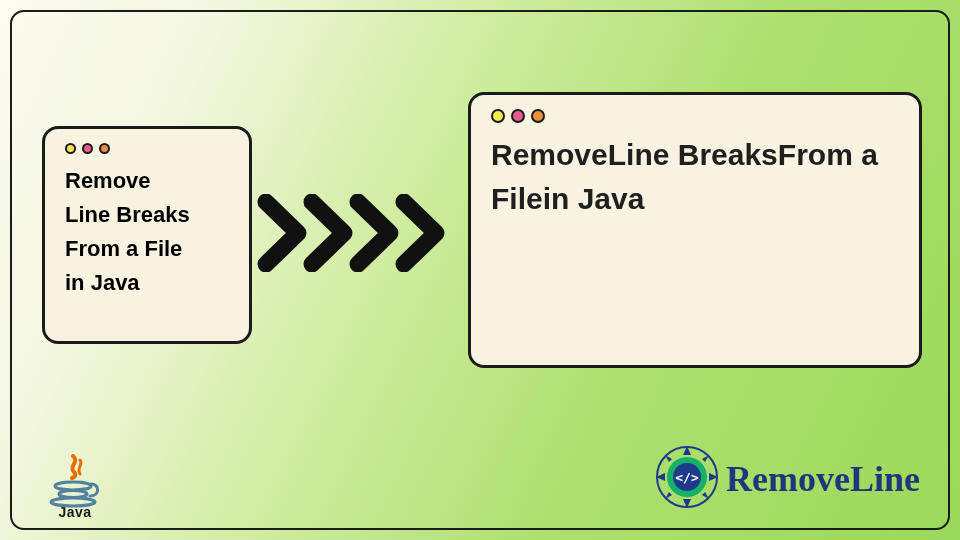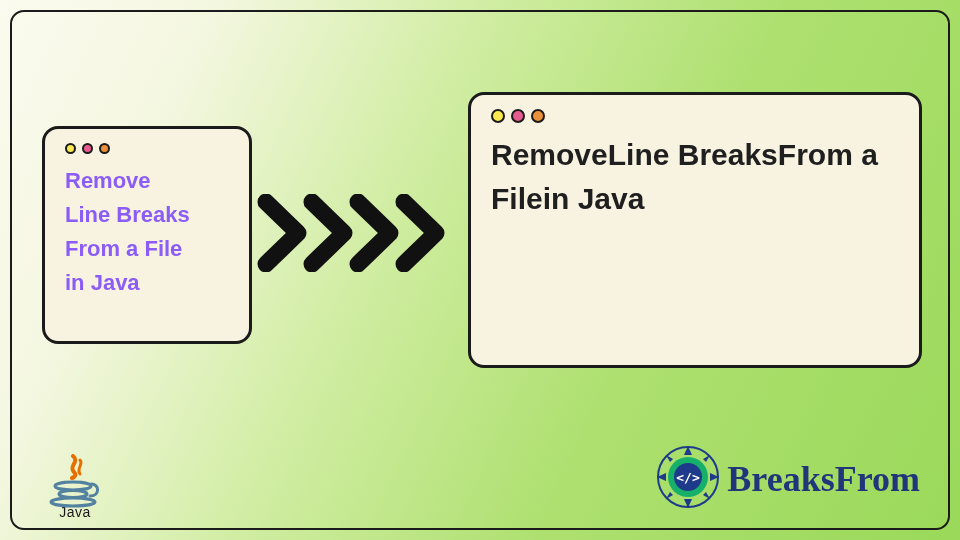--- a/index.html
+++ b/index.html
@@ -43,21 +43,21 @@
     border: 2px solid #1b1b1b;
   }
   .dot.y { background: #f7e94f; }
   .dot.r { background: #e85b8f; }
   .dot.o { background: #ea8f3b; }
   .card-right .dot { width: 14px; height: 14px; }
 
   .card-left .txt {
     font-size: 22px;
     font-weight: 700;
-    color: #8b5cf6;
+    color: #000000;
     line-height: 1.55;
     white-space: pre-line;
   }
   .card-right .txt {
     font-size: 30px;
     font-weight: 700;
     color: #1f1f1f;
     line-height: 1.45;
     margin-top: 6px;
   }
@@ -74,21 +74,21 @@
   .java-logo {
     position: absolute;
     left: 40px;
     bottom: 20px;
     width: 70px;
     text-align: center;
   }
   .java-logo .cup { position: relative; height: 52px; }
   .java-logo .label {
     font-family: Arial, sans-serif;
-    font-weight: 400;
+    font-weight: 700;
     font-size: 14px;
     color: #1a1a1a;
     letter-spacing: 0.5px;
     margin-top: -2px;
   }
 
   .delft {
     position: absolute;
     right: 40px;
     bottom: 26px;
@@ -172,14 +172,14 @@
             <polygon points="22,22 15,18 18,15"></polygon>
             <polygon points="-22,22 -15,18 -18,15"></polygon>
           </g>
           <circle r="20" fill="#17b06b"></circle>
           <circle r="14" fill="#1e3a8a"></circle>
           <text x="0" y="5" text-anchor="middle" font-family="monospace" font-size="13" font-weight="bold" fill="#ffffff">&lt;/&gt;</text>
         </g>
       </g>
     </svg>
   </span>
-  <span class="name">BreaksFrom</span>
+  <span class="name">RemoveLine</span>
 </div>
 
 </body></html>

